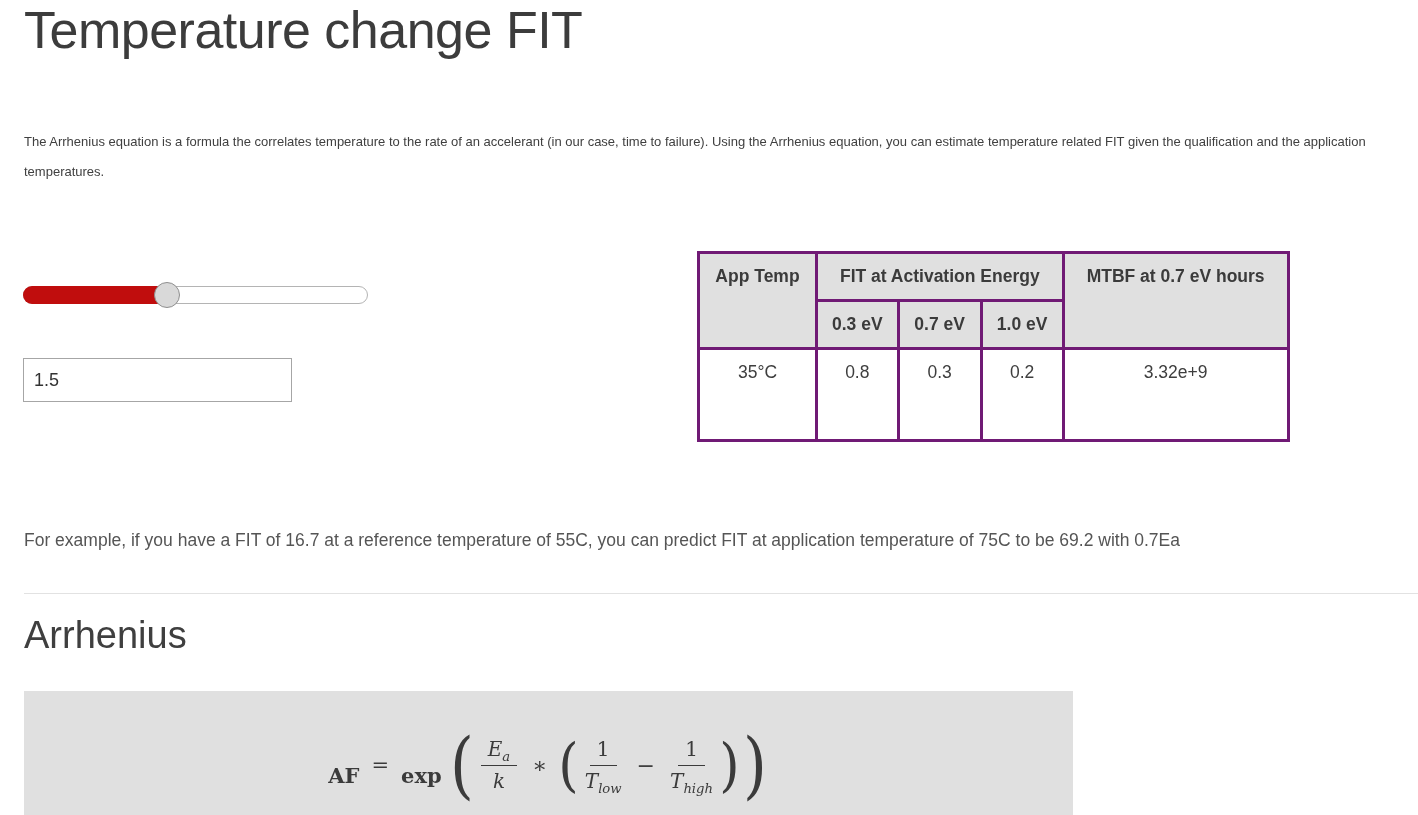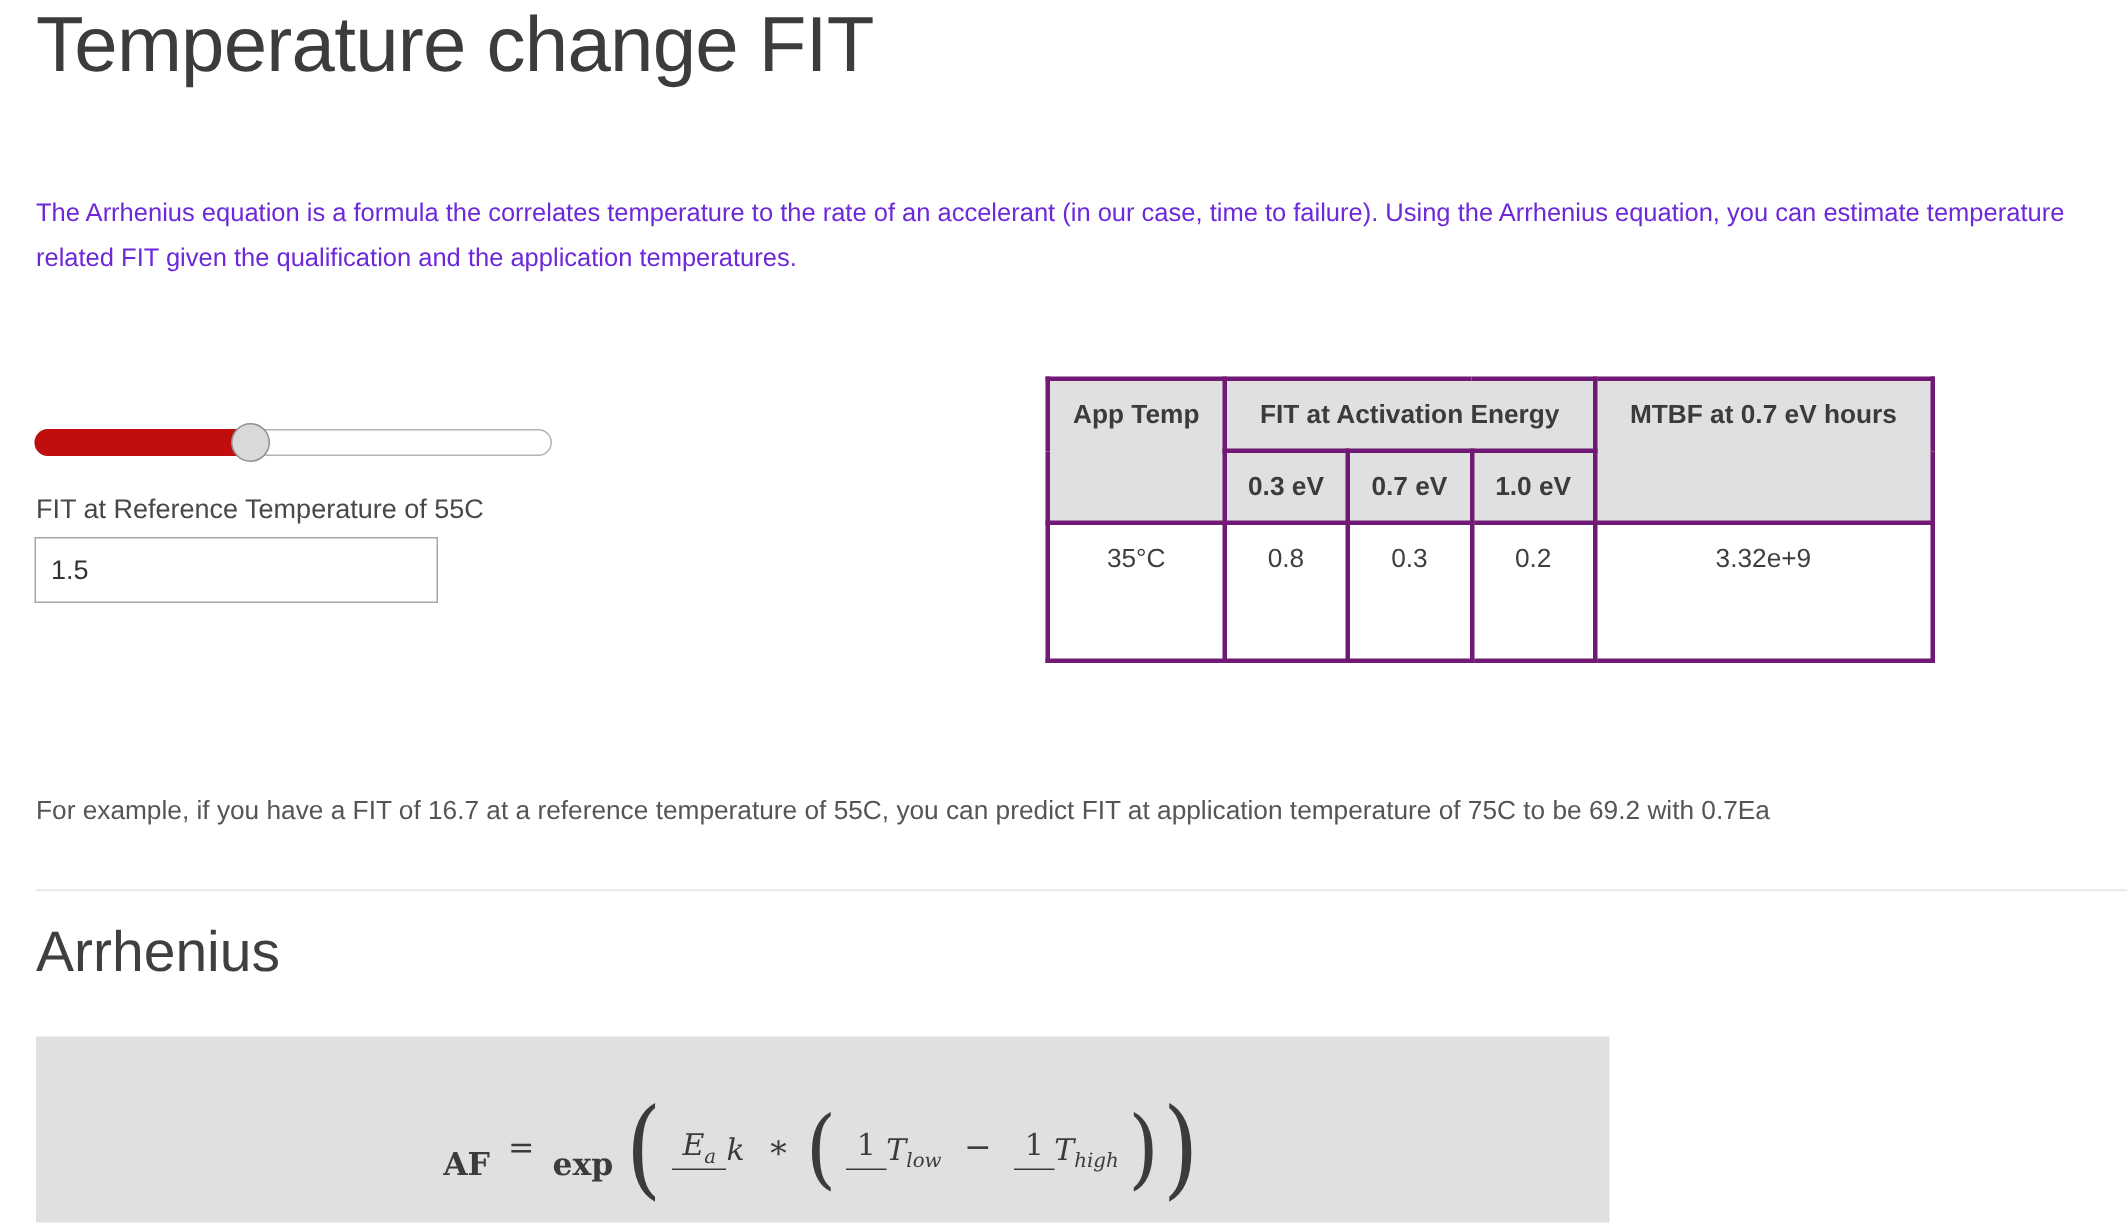--- a/index.html
+++ b/index.html
@@ -7,21 +7,21 @@
          font-family: "Liberation Sans", sans-serif; }
   .page { position: relative; width: 1418px; height: 815px; background: #fff; }
 
   h1.title {
     position: absolute; left: 24px; top: 0; margin: 0;
     font-size: 52px; font-weight: 400; line-height: 60px;
     color: #3c3c3c; letter-spacing: -0.5px; text-align: right;
   }
   p.intro {
     position: absolute; left: 24px; top: 127px; width: 1382px; margin: 0;
-    font-size: 17px; line-height: 30px; color: #6d28d9;
+    font-size: 13px; line-height: 30px; color: #404040;
   }
 
   .slider-label {
     position: absolute; left: 24px; top: 247px;
     font-size: 18px; line-height: 26px; color: #484848;
   }
   .slider {
     position: absolute; left: 23px; top: 286px; width: 345px; height: 18px;
     background: #ffffff; border: 1px solid #b4b4b4; border-radius: 10px;
     box-sizing: border-box; cursor: pointer;
@@ -86,21 +86,21 @@
     height: 80px;
   }
   .eq-bold { font-weight: 700; margin-top: 20px; }
   .eq-rel { margin: 0 12px; }
   .eq-exp { margin-right: 6px; }
   .eq-op { margin: 0 10px; font-size: 22px; }
   .paren { font-family: "DejaVu Serif", serif; line-height: 1; font-weight: 400; }
   .paren.outer { font-size: 72px; transform: scaleX(0.85); }
   .paren.inner { font-size: 58px; transform: scaleX(0.9); }
   .frac {
-    display: inline-flex; align-items: center;
+    display: inline-flex; flex-direction: column; align-items: center;
     margin: 0 5px; font-size: 20px; line-height: 1.25;
   }
   .frac .num { display: block; padding: 0 7px 3px; border-bottom: 1.5px solid #3b3b3b; }
   .frac .den { display: block; padding-top: 3px; }
   .frac i { font-style: italic; }
   .frac sub { font-size: 0.66em; line-height: 0; }
   .frac sub i { font-style: italic; }
   .up { font-style: normal; }
 </style>
 </head>
@@ -110,21 +110,20 @@
 
   <h1 class="title">Temperature change FIT</h1>
 
   <p class="intro">The Arrhenius equation is a formula the correlates temperature to the rate of an accelerant (in our case, time to failure). Using the Arrhenius equation, you can estimate temperature related FIT given the qualification and the application temperatures.</p>
 
   <div class="slider" role="slider">
     <div class="slider-fill"></div>
     <div class="slider-thumb"></div>
   </div>
 
-  <div class="input-label">FIT at Reference Temperature of 55C</div>
   <input class="fit-input" type="text" value="1.5" style="">
 
   <table class="fit-table">
     <colgroup>
       <col style="width:118px">
         <col style="width:81px">
         <col style="width:83px">
         <col style="width:82px">
         <col style="width:225px">
     </colgroup>

